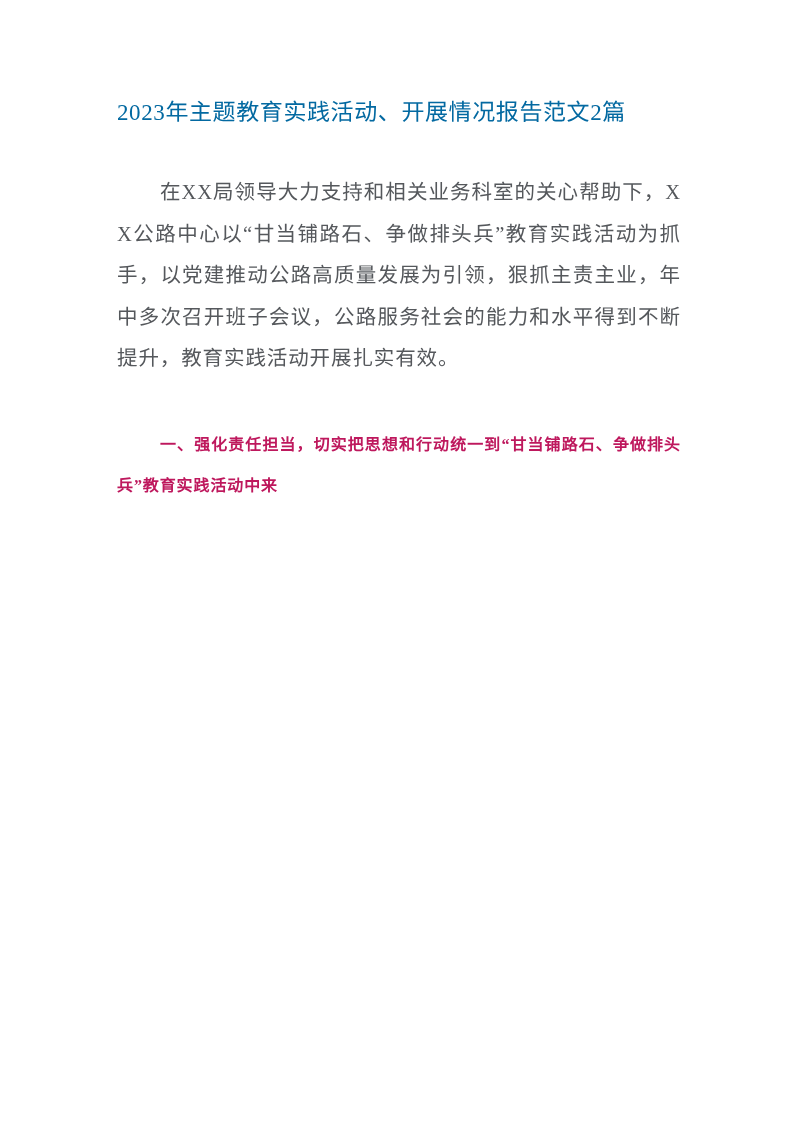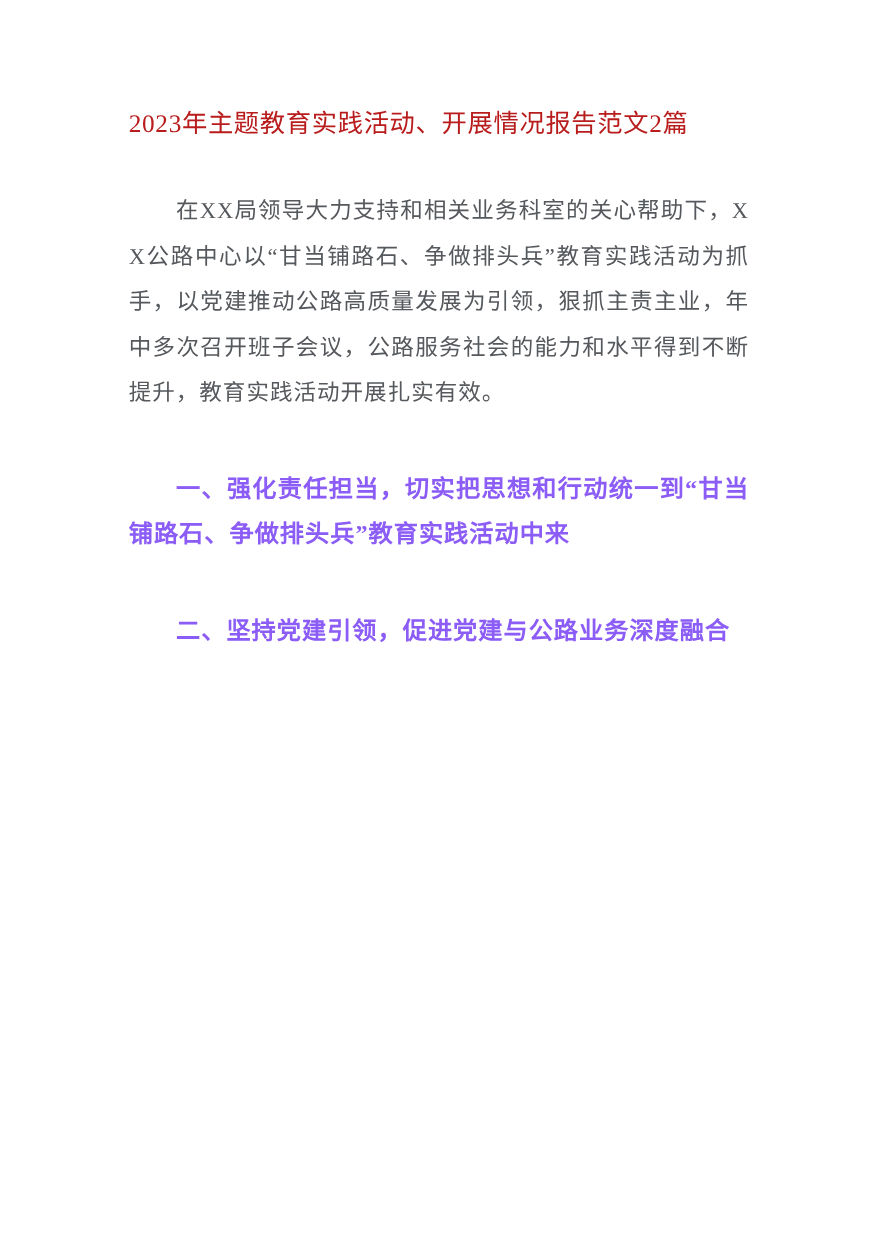--- a/index.html
+++ b/index.html
@@ -25,21 +25,21 @@
     left: 117px;
     top: 0;
     width: 564px;
   }
 
   
   .doc-title {
     font-family: "Liberation Serif", "DejaVu Serif", serif;
     font-size: 23px;
     font-weight: 400;
-    color: #b91c1c;
+    color: #0369a1;
     line-height: 34px;
     letter-spacing: 0.6px;
     margin: 0;
     padding-top: 96px;
     white-space: nowrap;
     text-align: left;
   }
 
   
   .para {
@@ -61,23 +61,23 @@
     margin-top: 42px;
   }
 
   .para.after-heading {
     margin-top: 29px;
   }
 
   
   .heading {
     font-family: "Liberation Serif", "DejaVu Serif", serif;
-    font-size: 22px;
+    font-size: 16px;
     font-weight: 700;
-    color: #8b5cf6;
+    color: #be185d;
     line-height: 41.5px;
     letter-spacing: 0.9px;
     text-align: justify;
     text-align-last: left;
     text-justify: inter-character;
     text-indent: 43px;
     margin: 0;
     word-break: break-all;
   }
 
@@ -96,16 +96,15 @@
 <div class="page">
   <div class="doc-body">
 
     <h1 class="doc-title">2023年主题教育实践活动、开展情况报告范文2篇</h1>
 
     <p class="para first">在XX局领导大力支持和相关业务科室的关心帮助下，XX公路中心以“甘当铺路石、争做排头兵”教育实践活动为抓手，以党建推动公路高质量发展为引领，狠抓主责主业，年中多次召开班子会议，公路服务社会的能力和水平得到不断提升，教育实践活动开展扎实有效。</p>
 
     <p class="heading h-one">一、强化责任担当，切实把思想和行动统一到“甘当铺路石、争做排头兵”教育实践活动中来</p>
 
 
-    <p class="heading h-two">二、坚持党建引领，促进党建与公路业务深度融合</p>
 
   </div>
 </div>
 
 </body></html>

